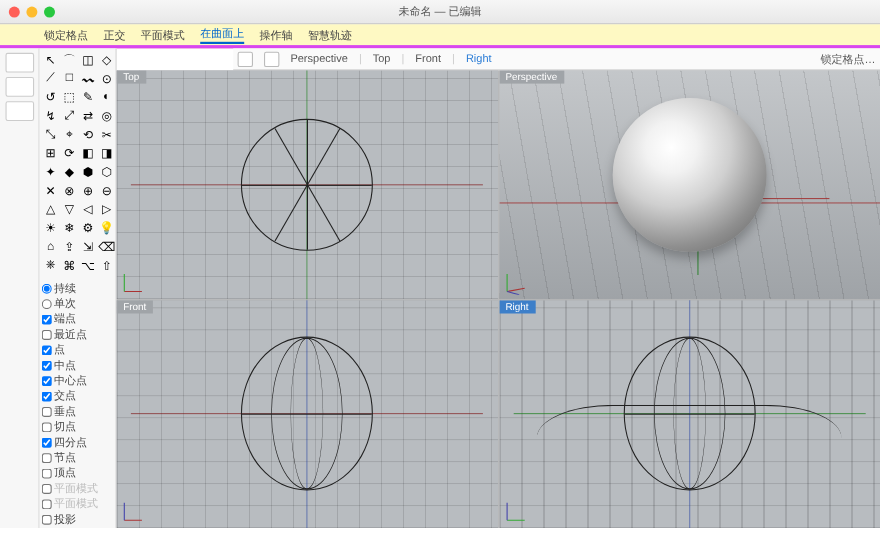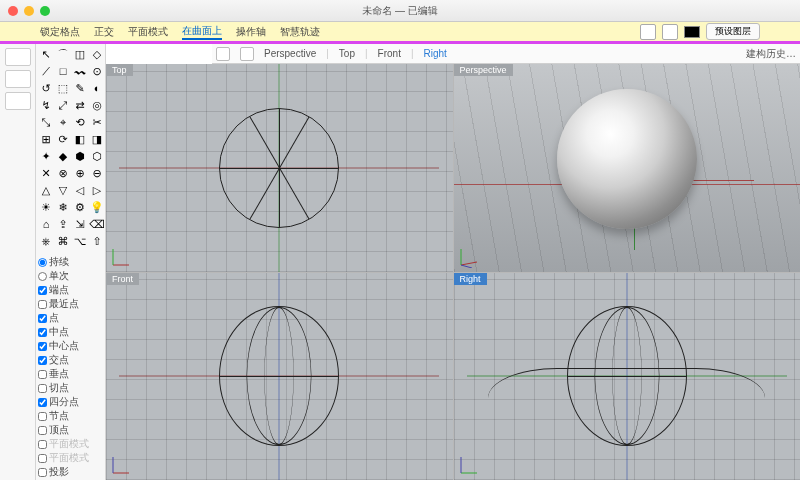--- a/index.html
+++ b/index.html
@@ -92,26 +92,20 @@
   <div class="title">未命名 — 已编辑</div>
 </div>
 
 <div class="menubar">
   <span class="tab">锁定格点</span>
   <span class="tab">正交</span>
   <span class="tab">平面模式</span>
   <span class="tab active">在曲面上</span>
   <span class="tab">操作轴</span>
   <span class="tab">智慧轨迹</span>
-  <div class="right">
-    <span class="ico"></span>
-    <span class="ico"></span>
-    <span class="swatch"></span>
-    <button>预设图层</button>
-  </div>
 </div>
 
 <div class="main">
   <div class="left">
     <span class="ibtn"></span>
     <span class="ibtn"></span>
     <span class="ibtn"></span>
   </div>
 
   <div class="sidebar">
@@ -238,21 +232,21 @@
       <span class="vrbtn"></span>
       <span class="vrbtn"></span>
       <span class="it">Perspective</span>
         <span class="sep">|</span>
       <span class="it">Top</span>
         <span class="sep">|</span>
       <span class="it">Front</span>
         <span class="sep">|</span>
       <span class="it active">Right</span>
       <span class="spacer"></span>
-      <span class="it">建构历史…</span>
+      <span class="it">锁定格点…</span>
     </div>
 
     <div class="viewports">
 
       <div class="vp">
         <div class="grid-bg"></div>
         <div class="cplane"></div>
           <div class="cplane v" style="background:rgba(10,120,10,.5)"></div>
         <div class="wf">
             <div class="l2"></div>

